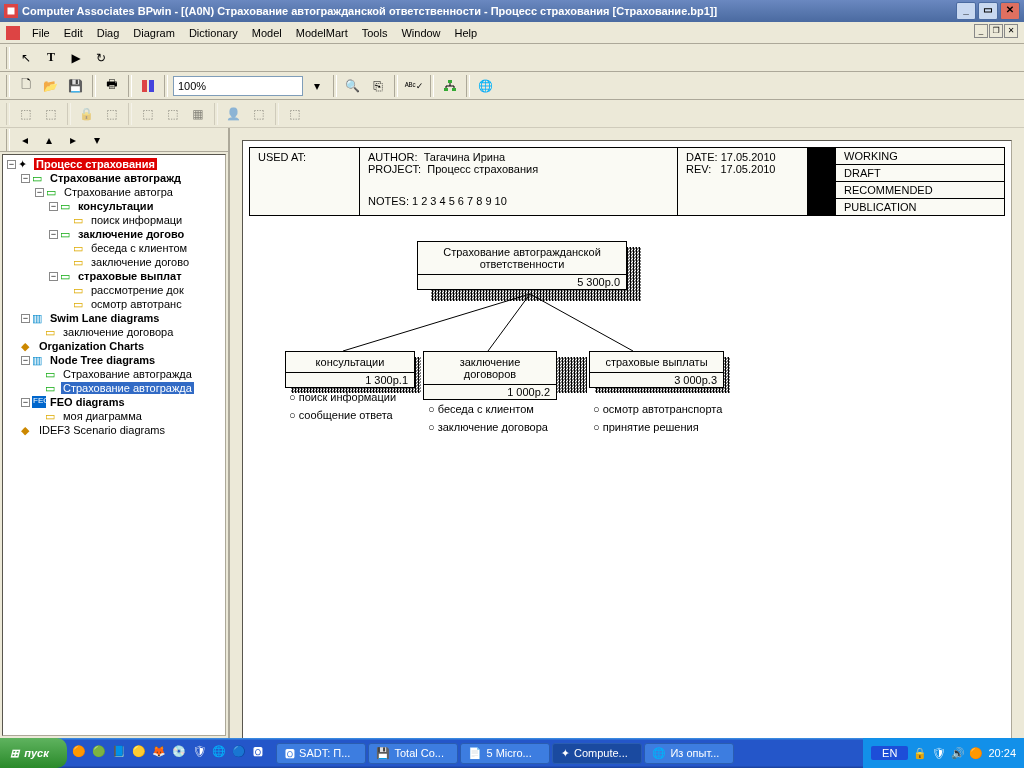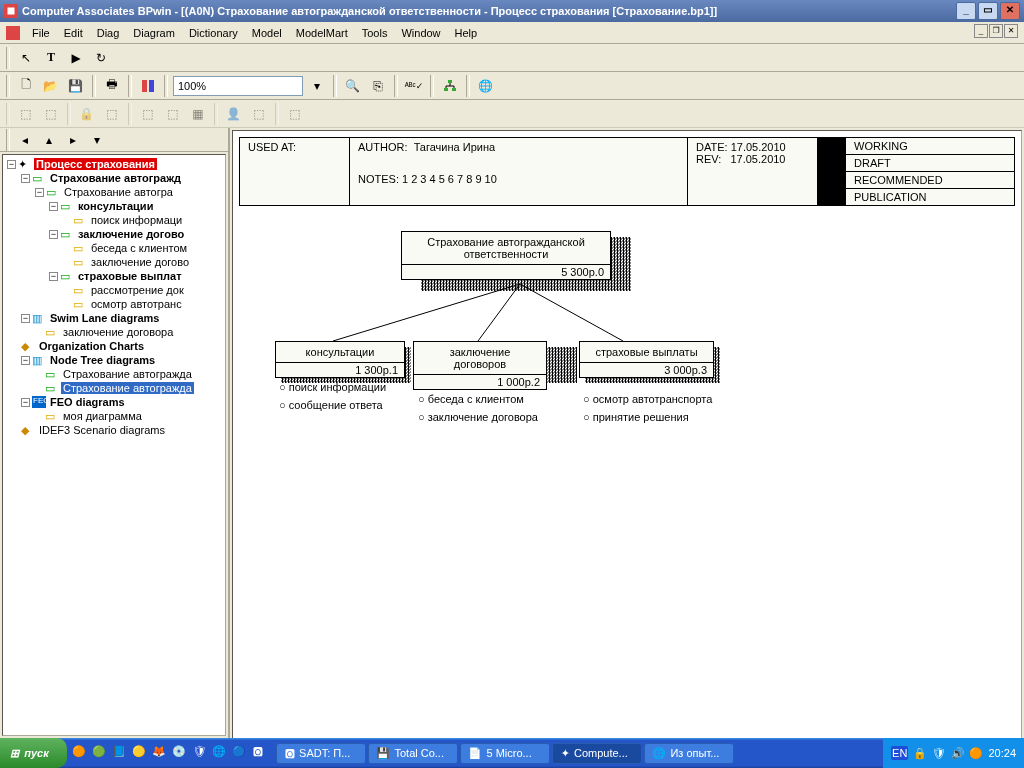--- a/index.html
+++ b/index.html
@@ -24,21 +24,21 @@
 .tree { flex: 1; background: #fff; border: 1px inset #aca899; margin: 2px; overflow: hidden; padding: 2px 0; }
 .tree-item { white-space: nowrap; padding: 1px 2px; display: flex; align-items: center; gap: 2px; }
 .ti-ico { width: 14px; height: 12px; display: inline-block; }
 .ti-box { width: 9px; height: 9px; border: 1px solid #888; text-align: center; line-height: 7px; font-size: 9px; background: #fff; display: inline-block; }
 .ti-text { padding: 0 2px; }
 .ti-root { background: #d00; color: #fff; font-weight: bold; }
 .ti-sel { background: #316ac5; color: #fff; }
 .tabs { height: 22px; border-top: 1px solid #aca899; display: flex; align-items: flex-end; padding: 0 2px; gap: 2px; }
 .tab { border: 1px solid #888; border-top: none; padding: 2px 6px; background: #ece9d8; font-size: 10px; display: flex; align-items: center; gap: 3px; }
 .tab.active { background: #fff; font-weight: bold; }
-.canvas { flex: 1; background: #fff; border: 1px inset #aca899; margin: 2px; position: relative; overflow: hidden; }
+.canvas { flex: 1; background: #fff; border: 1px inset #aca899; margin: 12px; position: relative; overflow: hidden; }
 .idef-header { position: absolute; left: 6px; top: 6px; right: 6px; border: 1px solid #000; display: flex; background: #fafaf4; font-size: 11px; }
 .idef-header > div { border-right: 1px solid #000; padding: 3px 8px; }
 .h-used { width: 110px; }
 .h-auth { flex: 1; }
 .h-date { width: 130px; }
 .h-black { width: 28px; background: #000; }
 .h-status { width: 168px; display: flex; flex-direction: column; padding: 0 !important; }
 .h-status div { border-bottom: 1px solid #000; padding: 2px 8px; }
 .h-status div:last-child { border-bottom: none; }
 .diagram { position: absolute; top: 100px; left: 10px; right: 10px; }
@@ -51,21 +51,21 @@
 .statusbar { height: 20px; border-top: 1px solid #aca899; display: flex; align-items: center; padding: 0 6px; }
 .statusbar .spacer { flex: 1; }
 .status-cell { border: 1px inset #aca899; padding: 1px 10px; margin-left: 4px; min-width: 40px; text-align: center; }
 .taskbar { position: absolute; bottom: 0; left: 0; right: 0; height: 30px; background: linear-gradient(#3d95e5, #2456c9 8%, #2456c9 92%, #1a3f99); display: flex; align-items: center; color: #fff; }
 .start { height: 30px; background: linear-gradient(#5fb35f, #2a8a2a); padding: 0 18px 0 10px; display: flex; align-items: center; font-weight: bold; font-style: italic; font-size: 13px; border-radius: 0 10px 10px 0; }
 .ql { display: flex; gap: 4px; padding: 0 6px; align-items: center; }
 .ql span { width: 16px; height: 16px; }
 .task { background: #3d7de0; border: 1px solid #2a5db0; border-radius: 3px; padding: 3px 8px; margin: 0 1px; font-size: 11px; color: #fff; display: flex; align-items: center; gap: 4px; white-space: nowrap; overflow: hidden; width: 90px; }
 .task.active { background: #1a4aa0; }
 .tray { background: #1290e9; height: 30px; display: flex; align-items: center; padding: 0 8px; gap: 5px; font-size: 11px; }
-.tray .lang { background: #1d4ed8; padding: 1px 1px; border-radius: 2px; }
+.tray .lang { background: #1d4ed8; padding: 1px 11px; border-radius: 2px; }
 svg.line { position: absolute; }
 </style>
 </head>
 <body>
 
 <div class="titlebar">
   <svg class="ticon" viewBox="0 0 16 16">
       <rect width="16" height="16" fill="#d44"></rect>
       <rect x="4" y="4" width="8" height="8" fill="#fff"></rect>
     </svg>
@@ -275,40 +275,41 @@
           <span>Obj...</span>
         </div>
     </div>
   </div>
 
   <div class="canvas">
     <div class="idef-header">
       <div class="h-used">USED AT:</div>
       <div class="h-auth">
         <div><span>AUTHOR:</span>&nbsp;&nbsp;<span>Тагачина Ирина</span></div>
+        <div><span>PROJECT:</span>&nbsp;&nbsp;<span>Процесс страхования</span></div>
         <div style="height:20px"></div>
         <div>NOTES:  1  2  3  4  5  6  7  8  9  10</div>
       </div>
       <div class="h-date">
         <div><span>DATE:</span>&nbsp;<span>17.05.2010</span></div>
         <div><span>REV:</span>&nbsp;&nbsp;&nbsp;<span>17.05.2010</span></div>
       </div>
       <div class="h-black"></div>
       <div class="h-status" style="border-right:none">
         <div>WORKING</div>
         <div>DRAFT</div>
         <div>RECOMMENDED</div>
         <div>PUBLICATION</div>
       </div>
     </div>
 
     <div class="diagram">
 
       <div class="dshadow" style="left:178px;top:6px;width:210px;height:54px"></div>
-      <div class="dbox" style="left:158px;top:0;width:210px">
+      <div class="dbox" style="left:164px;top:0;width:210px">
         <div class="dtitle">Страхование автогражданской ответственности</div>
         <div class="dfoot">
             <span>5 300р.</span>
             <span>0</span>
           </div>
       </div>
 
       <svg class="line" style="left:0;top:50px" width="500" height="70">
         <path d="M277 3 L90 60 M277 3 L235 60 M277 3 L380 60" stroke="#000" fill="none"></path>
       </svg>

